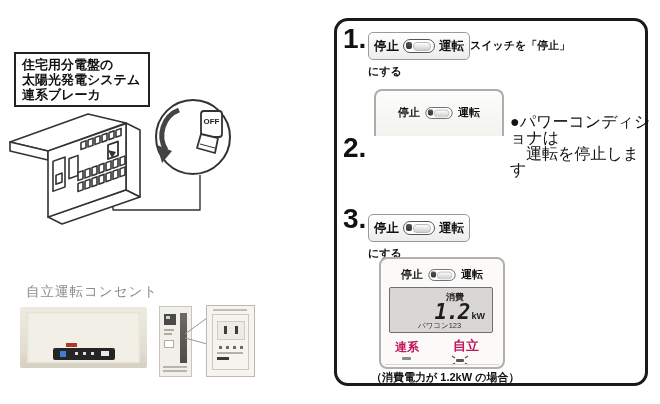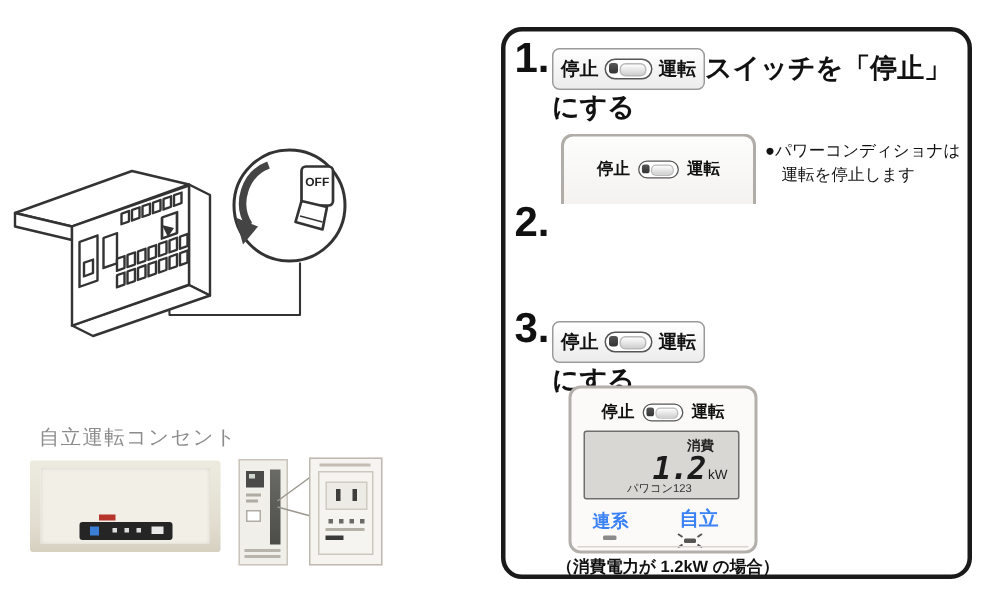--- a/index.html
+++ b/index.html
@@ -43,22 +43,22 @@
              background:#edebe5;border:1px solid #d0ccc4;}
   .pl-slot{position:absolute;top:4px;width:3px;height:8px;background:#3d3d3b;}
   .pl-dot{position:absolute;top:31px;width:3px;height:3px;background:#6a6a66;}
   .pl-line{position:absolute;top:37px;left:4px;width:26px;height:2px;background:#b5b1a9;}
   .pl-mark{position:absolute;top:42px;left:4px;width:12px;height:3px;background:#3a3a38;}
 
   
   .panel{left:334px;top:18px;width:314px;height:368px;border:3px solid #1a1a1a;border-radius:14px;
          background:#fff;box-sizing:border-box;}
   .stepnum{font-size:28px;font-weight:700;line-height:28px;}
-  .instr{font-size:18px;font-weight:700;line-height:20px;}
-  .bullet{font-size:11px;line-height:16px;color:#111;}
+  .instr{font-size:11px;font-weight:700;line-height:20px;}
+  .bullet{font-size:16px;line-height:16px;color:#111;margin-top:21px;}
 
   .pill{display:inline-flex;align-items:center;gap:4px;padding:0 5px;height:26px;
         border:1.5px solid #9a9a9a;border-radius:5px;background:linear-gradient(#fff,#ececec);
         font-size:12.5px;font-weight:700;}
   .slider{position:relative;display:inline-block;width:32px;height:14px;border:1.5px solid #555;
           border-radius:7px;background:#fff;box-sizing:border-box;vertical-align:middle;}
   .slider::before{content:"";position:absolute;left:2px;top:2px;width:6px;height:6.5px;
           background:linear-gradient(#555,#333);border-radius:2px;}
   .slider::after{content:"";position:absolute;left:9px;top:1.5px;width:16px;height:7.5px;
           background:linear-gradient(#fefefe,#cfcfcf);border:0.5px solid #bbb;border-radius:4px;}
@@ -66,36 +66,39 @@
 
   .subpanel{left:37px;top:68px;width:130px;height:47px;border:2px solid #b0ada8;border-bottom:none;
             border-radius:8px 8px 0 0;background:linear-gradient(#fdfdfc,#f3f2ef);box-sizing:border-box;}
   .switch-row{display:flex;justify-content:center;align-items:center;gap:5px;
               font-size:11px;font-weight:700;}
 
   .remote{left:42px;top:236px;width:126px;height:112px;border:2px solid #b3b0ab;border-radius:8px;
           background:#fbfaf8;box-sizing:border-box;}
   .lcd{position:absolute;left:8px;top:28px;width:104px;height:46px;background:#d8d7d3;
        border:1.5px solid #6e6e6e;border-radius:2px;box-sizing:border-box;}
-  .lcd-consumption{position:absolute;right:16px;top:3px;font-size:9px;font-weight:700;color:#222;}
+  .lcd-consumption{position:absolute;right:28px;top:3px;font-size:9px;font-weight:700;color:#222;}
   .lcd-value{position:absolute;right:7px;top:12px;display:flex;align-items:baseline;gap:2px;}
   .seg{font-family:"DejaVu Sans Mono",monospace;font-style:italic;font-weight:700;
        font-size:21px;letter-spacing:-1px;color:#1c1c1c;}
-  .lcd-unit{font-size:9px;font-weight:400;color:#1c1c1c;}
+  .lcd-unit{font-size:9px;font-weight:700;color:#1c1c1c;}
   .lcd-device{position:absolute;left:3px;bottom:1px;font-size:7.5px;color:#333;margin-left:25px;}
-  .ind-label{position:absolute;font-weight:700;color:#3b82f6;text-align:right;}
+  .ind-label{position:absolute;font-weight:700;color:#be185d;text-align:right;}
   .dash{position:absolute;left:21px;top:98px;width:9px;height:3px;background:#8a8a8a;border-radius:1px;}
   .divider{position:absolute;left:4px;right:4px;bottom:2px;height:1px;background:#d8d5cf;}
   .caption{font-size:11px;color:#111;font-weight:bold;}
 </style>
 </head>
 <body>
 
 <div id="page">
 
+  <div class="abs label-box preline">住宅用分電盤の
+太陽光発電システム
+連系ブレーカ</div>
 
 
   <svg class="abs" style="left:0;top:98px" width="240" height="140" viewBox="0 0 240 140">
     <g fill="#fff" stroke="#333" stroke-width="1.6" stroke-linejoin="round">
       <path d="M112,60 L113,112 L200,112 L200,77" fill="none" stroke-width="1.4"></path>
       <path d="M10,44 L88,16 L126,25 L48,53 Z"></path>
       <path d="M10,44 L48,53 L48,62 L10,53 Z"></path>
       <path d="M126,25 L140,32 L140,99 L126,92 Z"></path>
       <path d="M48,119 L126,92 L140,99 L62,126 Z"></path>
       <g transform="translate(48,53) skewY(-19.3)">

